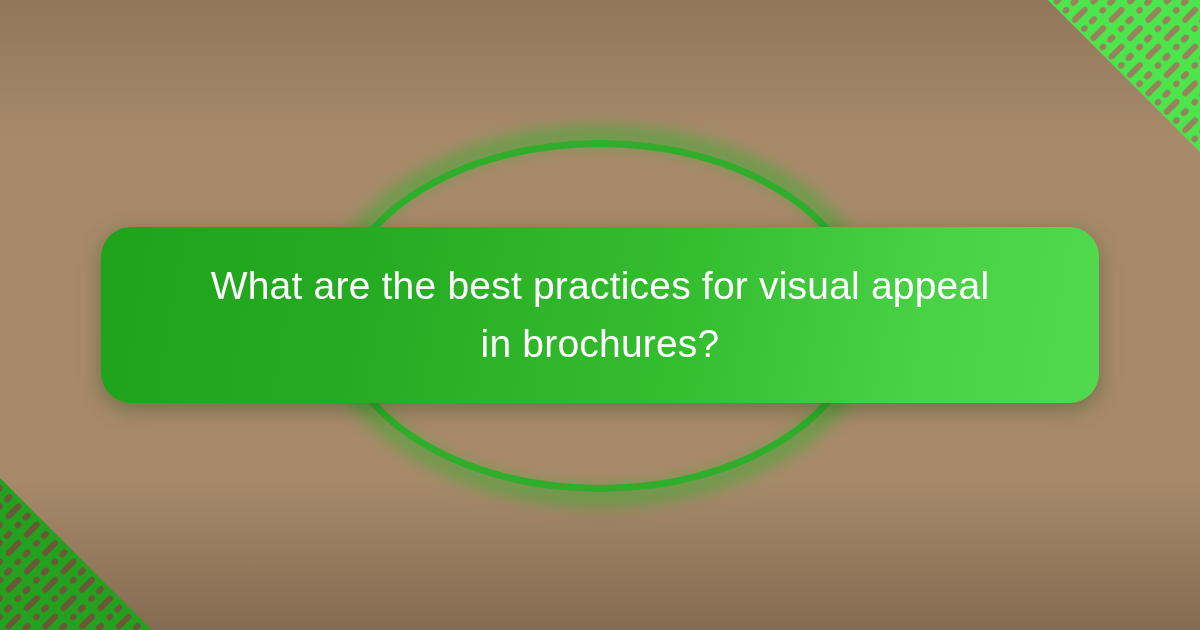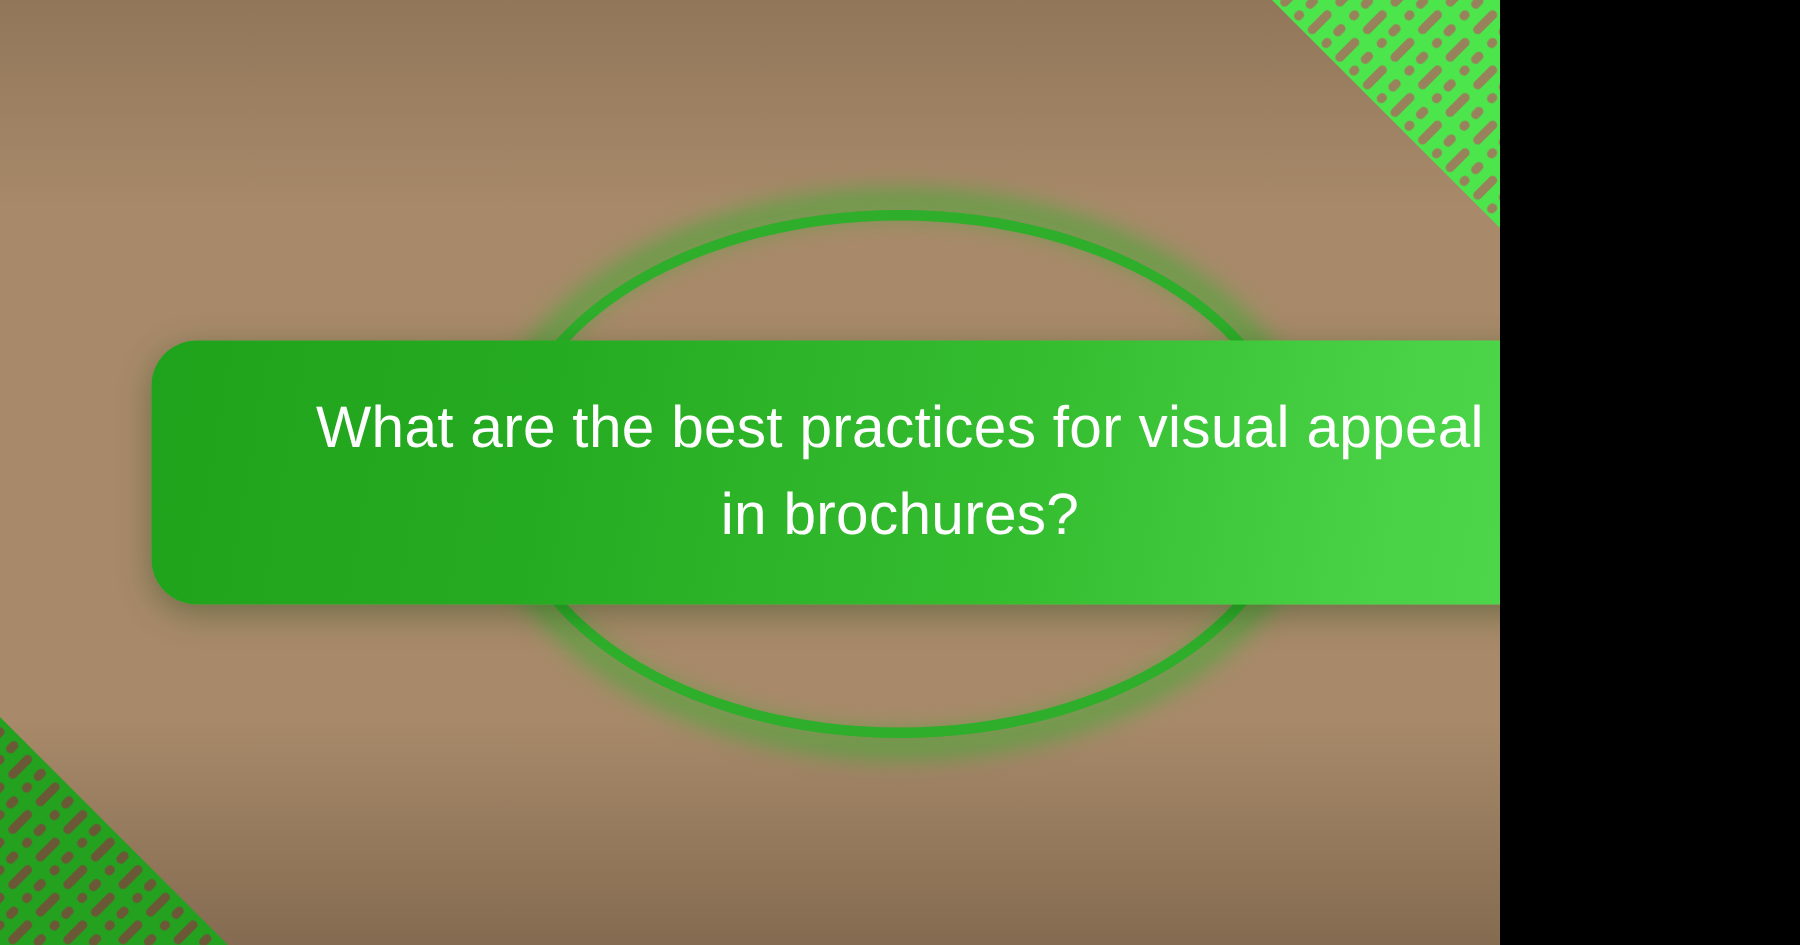--- a/index.html
+++ b/index.html
@@ -3,21 +3,21 @@
 <meta charset="utf-8">
 <title>Question Card</title>
 <style>
   html, body {
     margin: 0;
     padding: 0;
     background: #000;
   }
   #stage {
     position: relative;
-    width: 1000px;
+    width: 1200px;
     height: 630px;
     overflow: hidden;
     font-family: "Liberation Sans", sans-serif;
   }
 
   
   .bg {
     position: absolute;
     inset: -60px;
     background-color: #a98a68;

